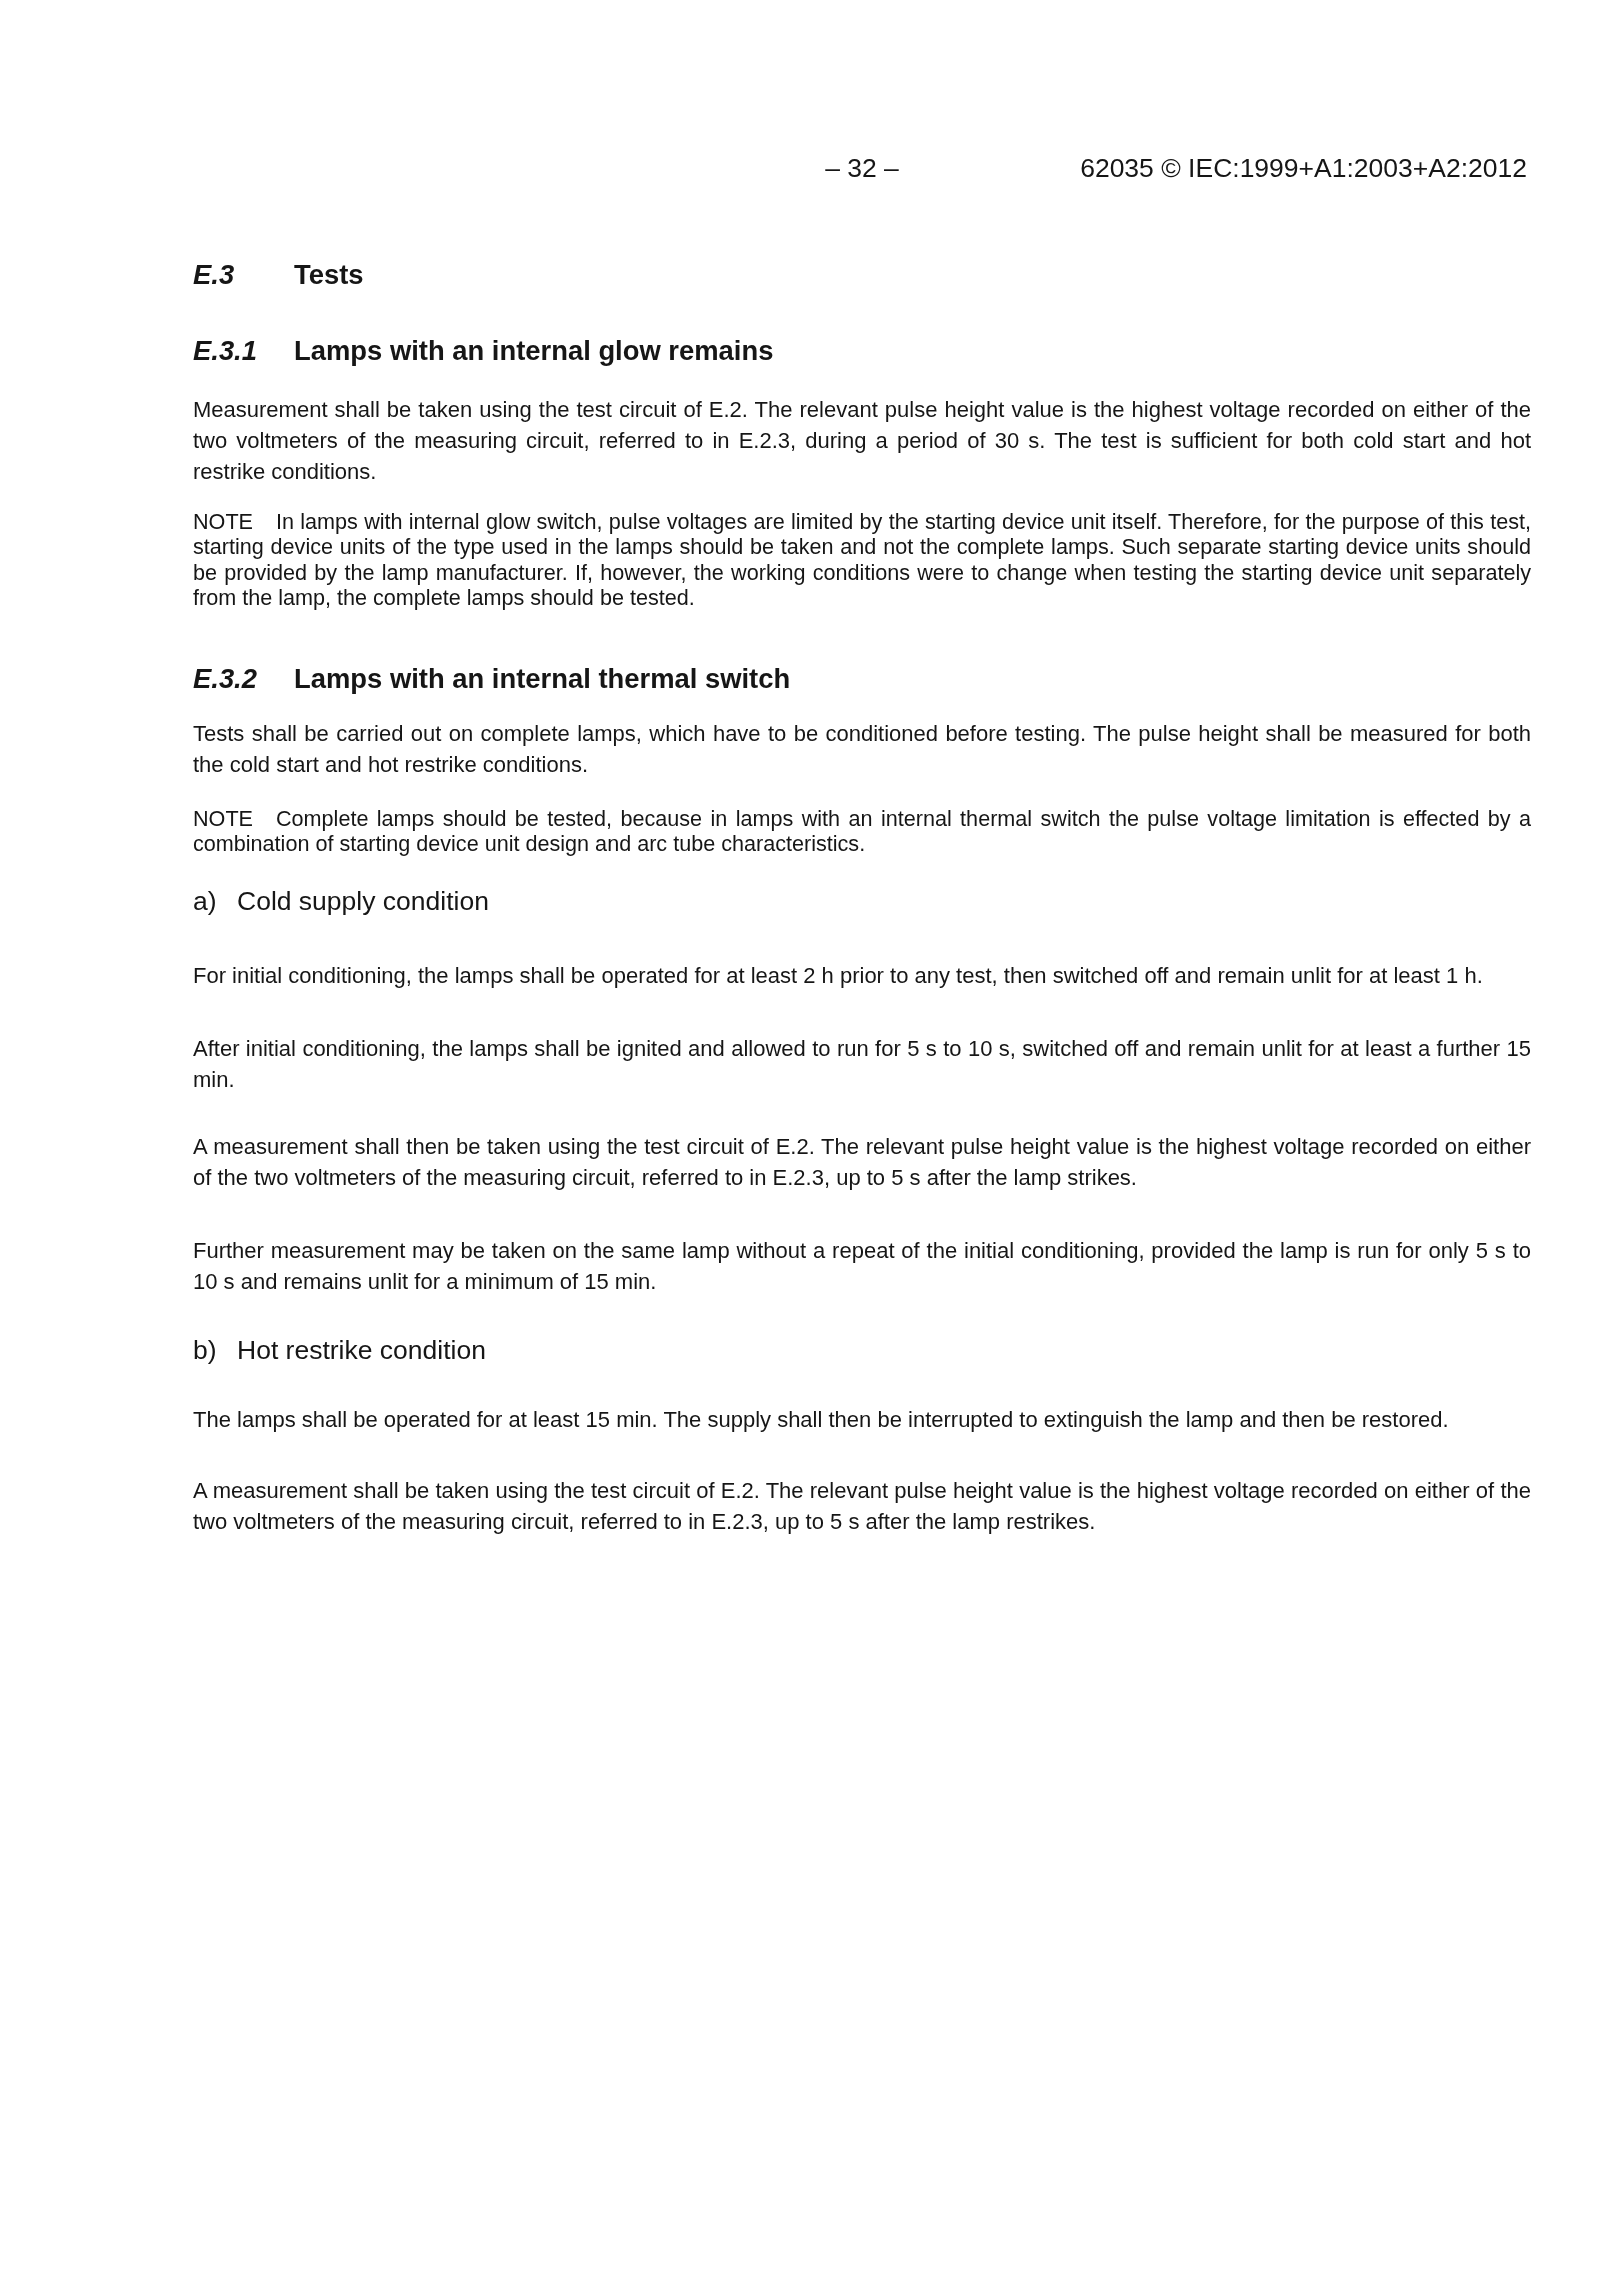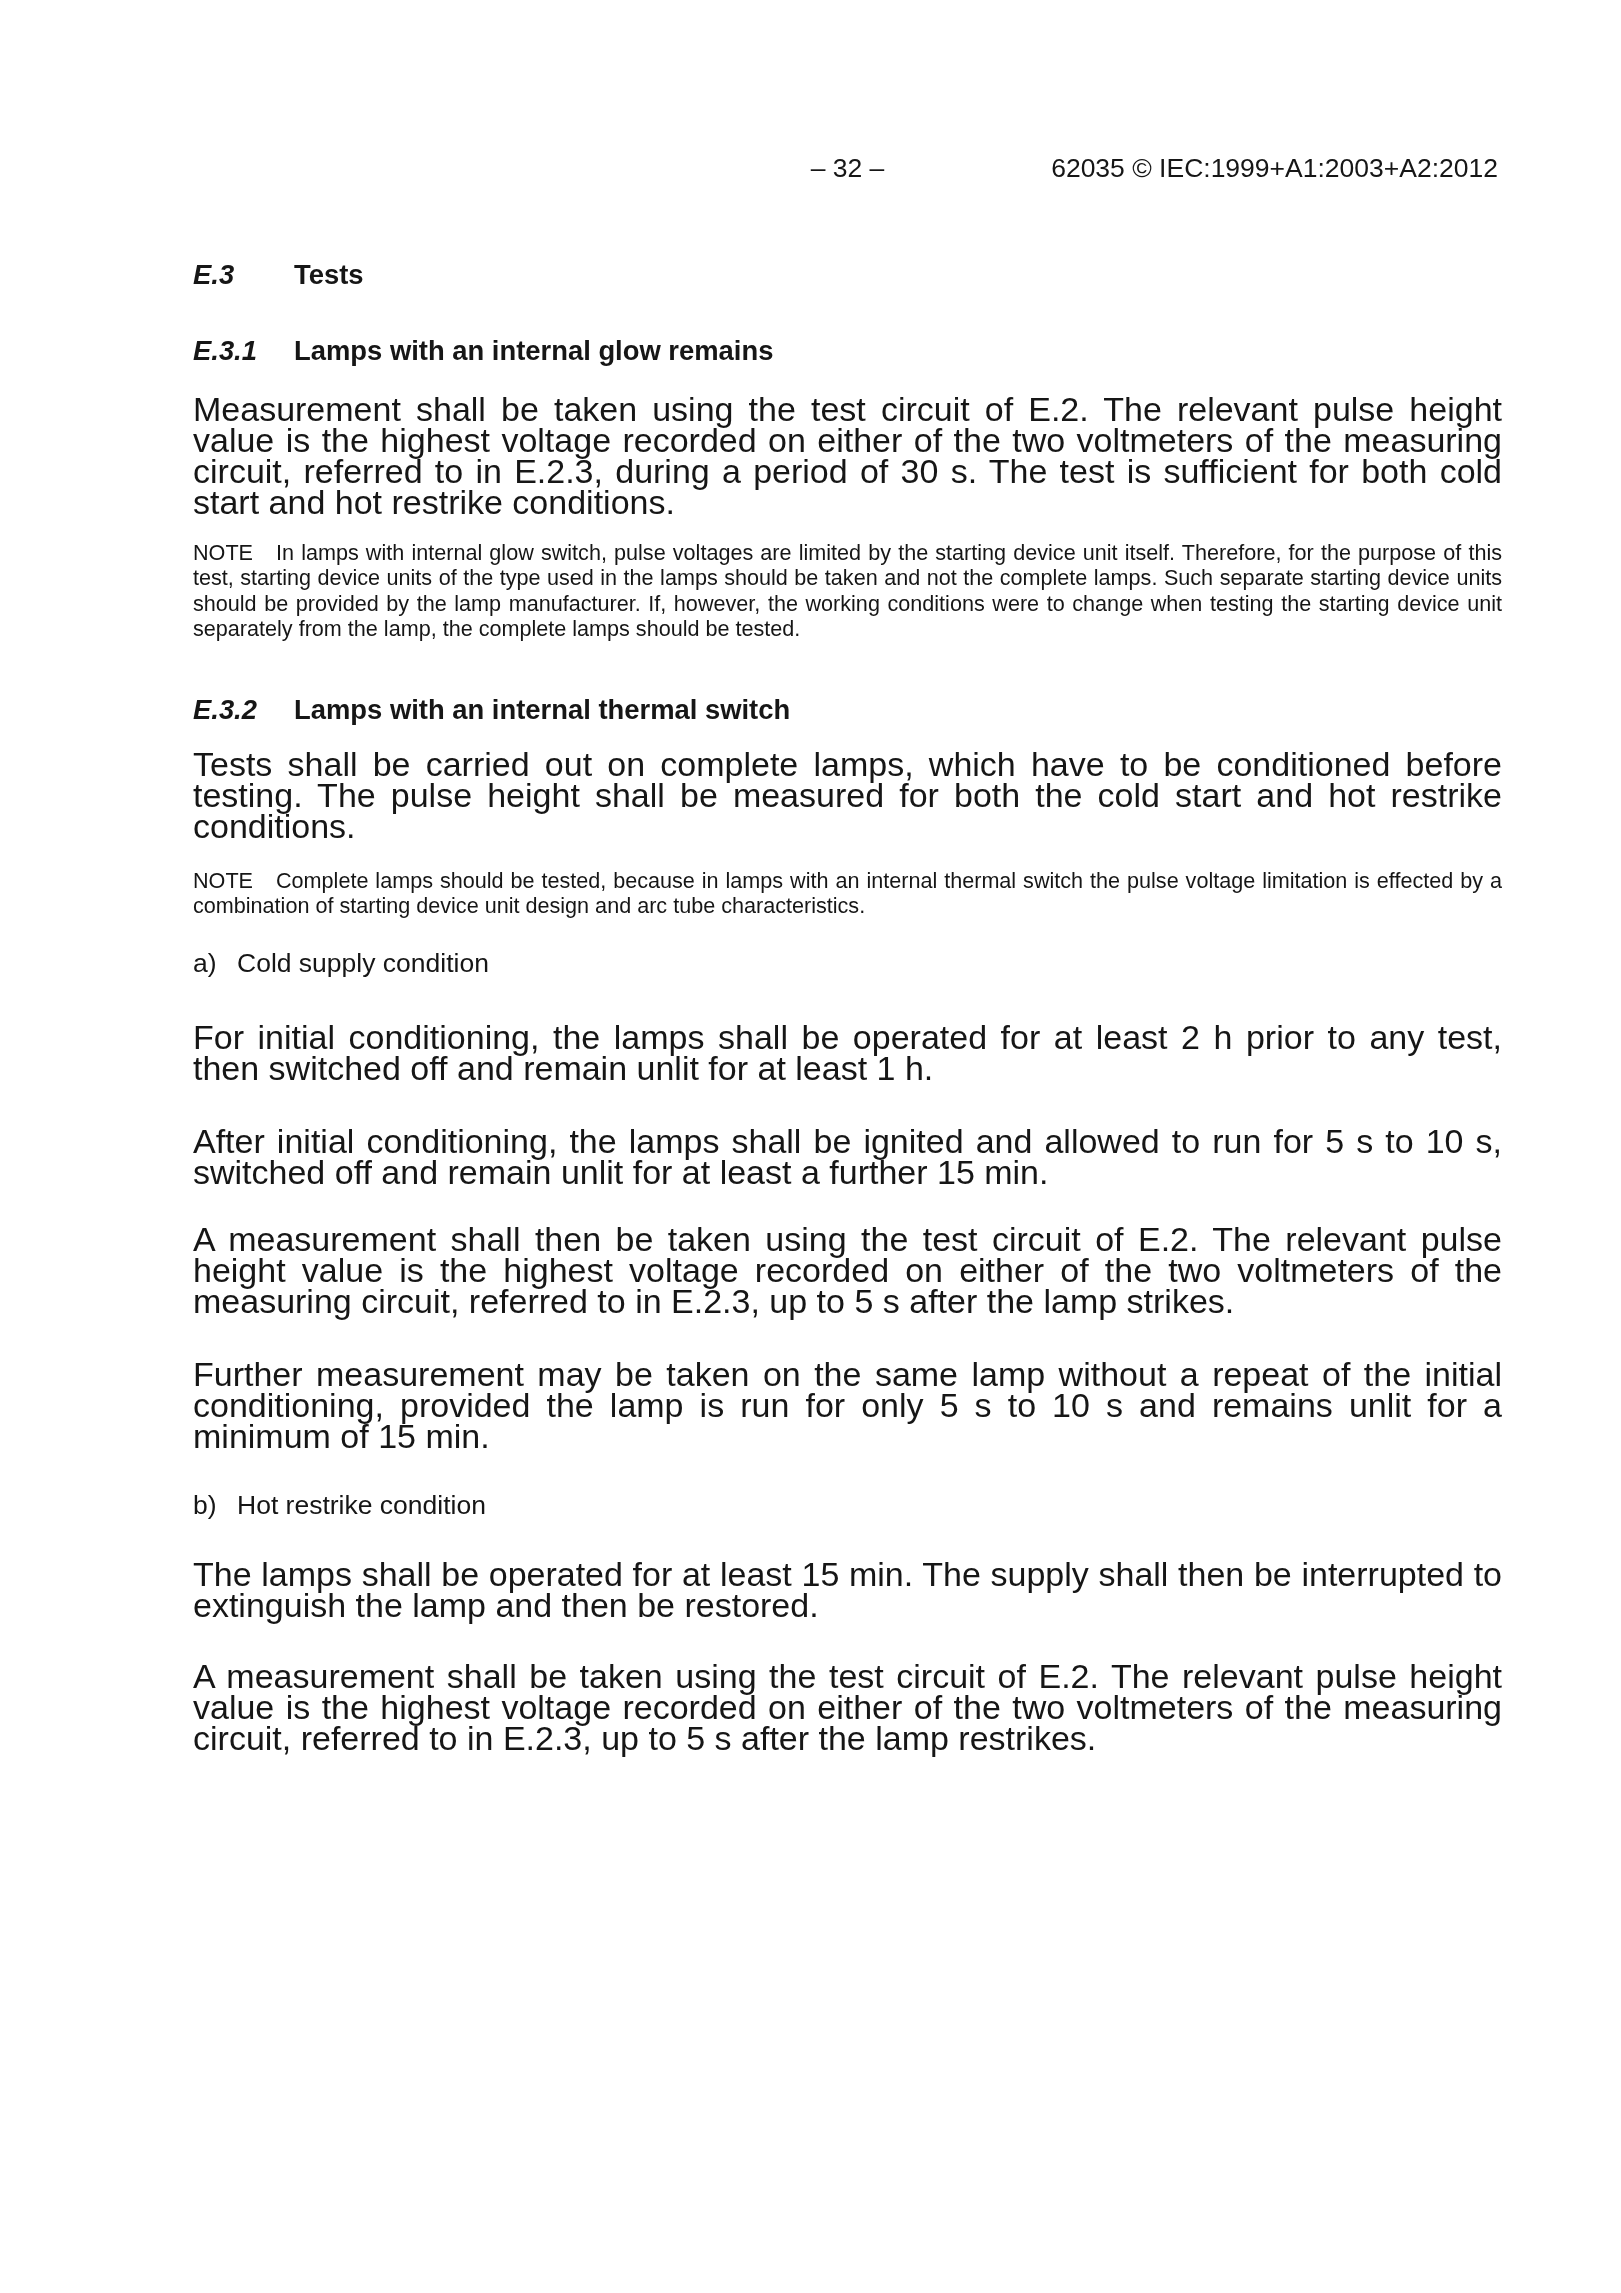--- a/index.html
+++ b/index.html
@@ -7,21 +7,21 @@
     margin: 0;
     padding: 0;
     background: #ffffff;
   }
   .page {
     position: relative;
     width: 1621px;
     height: 2294px;
     background: #ffffff;
     box-sizing: border-box;
-    padding: 153px 119px 0 193px;
+    padding: 153px 90px 0 193px;
     font-family: "Liberation Sans", "DejaVu Sans", sans-serif;
     color: #161616;
     overflow: hidden;
   }
   .page-header {
     position: relative;
     font-size: 26.5px;
     line-height: 31px;
     height: 31px;
     text-align: center;
@@ -41,21 +41,21 @@
     font-weight: bold;
     margin: 0;
     white-space: nowrap;
   }
   .sec-num {
     display: inline-block;
     min-width: 101px;
     font-style: italic;
   }
   .body-para {
-    font-size: 34px;
+    font-size: 22px;
     line-height: 31px;
     text-align: justify;
     margin: 0;
   }
   .item-head {
     font-size: 26.5px;
     line-height: 31px;
     margin: 0;
     white-space: nowrap;
   }

